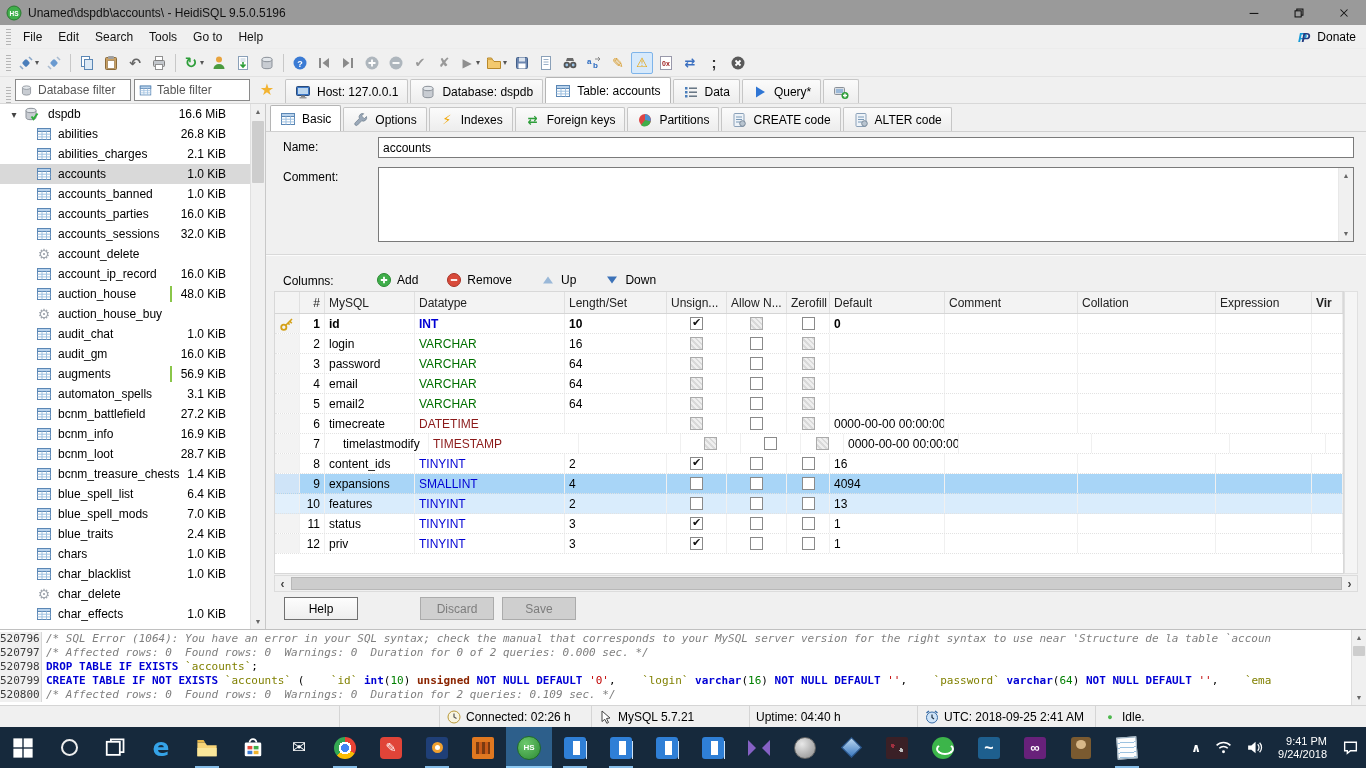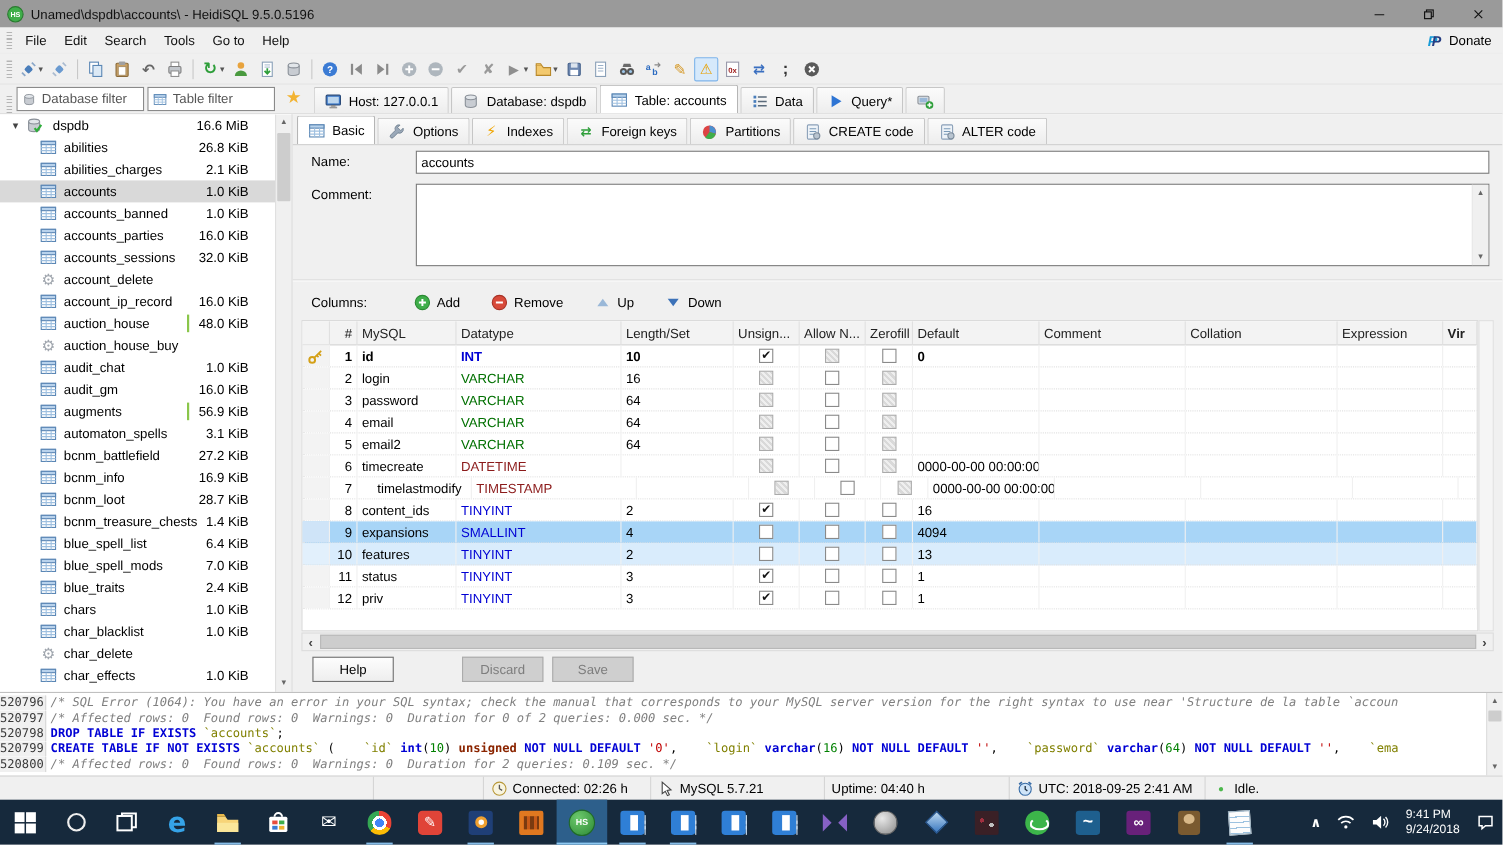--- a/index.html
+++ b/index.html
@@ -50,21 +50,21 @@
   #main{flex:1;position:relative;background:#f0f0f0;overflow:hidden}
   
   #editor-tabs{position:absolute;top:2px;left:4px;display:flex;align-items:flex-end;height:25px}
   
   .flabel{position:absolute;left:17px;color:#000}
   .textinput{position:absolute;left:112px;right:12px;height:21px;background:#fff;border:1px solid #7a7a7a;display:flex;align-items:center;padding:0 4px}
   #comment-box{position:absolute;left:112px;right:12px;top:63px;height:75px;background:#fff;border:1px solid #7a7a7a}
   #comment-box .sbar{border-left:1px solid #e8e8e8}
   .hsep{position:absolute;left:0;right:0;top:150px;border-top:1px solid #d9d9d9;border-bottom:1px solid #fbfbfb}
   
-  #colbar{position:absolute;top:157px;left:0;right:0;height:26px;display:flex;align-items:center}
+  #colbar{position:absolute;top:157px;left:0;right:0;height:26px;display:flex;align-items:flex-end}
   #colbar .flabel2{margin-left:17px;width:90px}
   .act{display:flex;align-items:center;gap:5px;margin-right:28px}
   
   #grid{position:absolute;top:186px;left:8px;right:22px;height:283px;background:#fff;border:1px solid #d8d8d8;overflow:hidden}
   .grow{display:flex;height:20px;border-bottom:1px dotted #e2e2e2;align-items:stretch}
   .grow.ghead{height:22px;background:#f3f3f3;border-bottom:1px solid #d5d5d5}
   .gcell{border-right:1px solid #f0f0f0;display:flex;align-items:center;padding:0 4px;white-space:nowrap;overflow:hidden;flex:none}
   .ghead .gcell{border-right:1px solid #e0e0e0;color:#222}
   .gcell.rowhead{background:#f3f3f3;justify-content:center;padding:0}
   .gcell.num{justify-content:flex-end}
@@ -139,21 +139,21 @@
   .ti-greenapp{width:22px;height:22px;background:#3cb54a;border-radius:50%;position:relative}
   .ti-greenapp::after{content:"";position:absolute;left:4px;top:6px;width:14px;height:8px;border:2px solid #fff;border-radius:50%;border-top-color:transparent}
   .ti-bluesq{width:22px;height:22px;background:#1e5f8e;border-radius:3px;color:#fff;font-weight:bold;font-size:16px;display:flex;align-items:center;justify-content:center}
   .ti-purplesq{width:22px;height:22px;background:#68217a;border-radius:3px;color:#fff;font-weight:bold;font-size:13px;display:flex;align-items:center;justify-content:center}
   .ti-charapp{width:20px;height:22px;background:#7a5a30;border-radius:3px;position:relative}
   .ti-charapp::after{content:"";position:absolute;left:5px;top:3px;width:10px;height:9px;border-radius:50%;background:#d8b888}
   .ti-notepad{width:20px;height:22px;background:#fdfdfd;border:1px solid #9ab0c0;transform:rotate(-4deg);background-image:repeating-linear-gradient(to bottom,transparent 0 4px,#9cc2e0 4px 5px)}
   #tray{margin-left:auto;display:flex;align-items:center;color:#fff}
   .tray-item{height:41px;display:flex;align-items:center;justify-content:center;padding:0 7px}
   .tray-item .ic{width:17px;height:17px}
-  #clock{text-align:left;font-size:11px;line-height:13px;padding:0 8px;color:#fff}
+  #clock{text-align:right;font-size:11px;line-height:13px;padding:0 8px;color:#fff}
   .menu-item,.mtab,.tbtn,.tb,.tray-item,.act,.trow,.filter-box{cursor:default}
 </style>
 </head>
 <body>
 
 <div id="titlebar">
   <span class="ic">
       <svg viewBox="0 0 16 16">
         <circle cx="8" cy="8" r="7" fill="#3fae4a" stroke="#2a7a30"></circle>
         <text x="8" y="10.8" text-anchor="middle" font-size="6.5" font-weight="bold" fill="#fff">HS</text>

